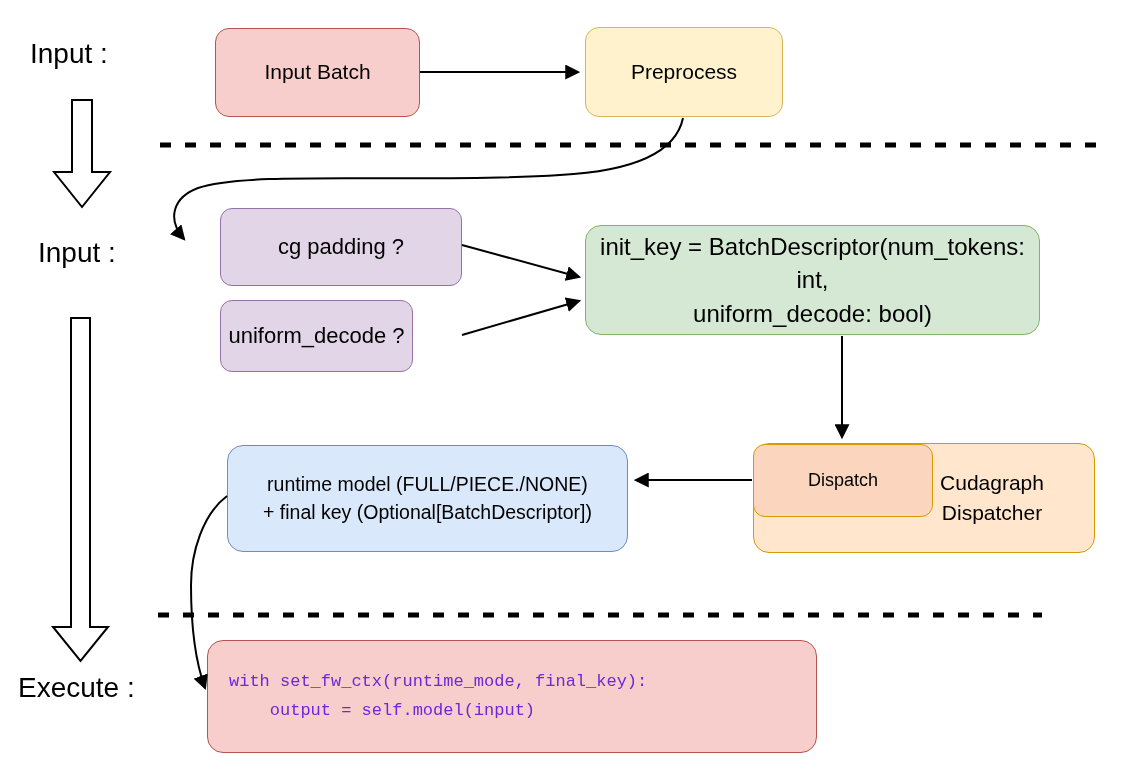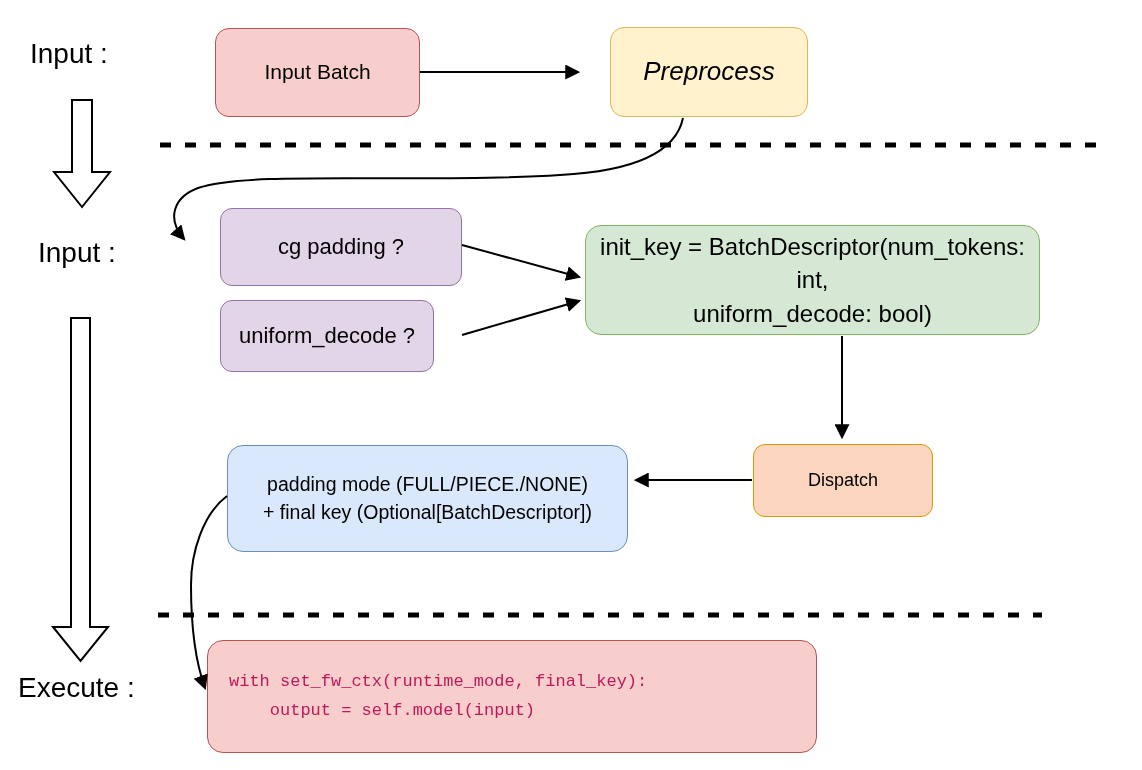--- a/index.html
+++ b/index.html
@@ -37,32 +37,31 @@
     font-size: 28px;
     z-index: 3;
     white-space: nowrap;
   }
   .node-input-batch {
     left: 215px; top: 28px; width: 205px; height: 89px;
     background: var(--node-pink-fill); border-color: var(--node-pink-stroke);
     font-size: 21px;
   }
   .node-preprocess {
-    left: 610px; top: 27px; width: 198px; height: 90px;
+    left: 585px; top: 27px; width: 198px; height: 90px;
     background: var(--node-yellow-fill); border-color: var(--node-yellow-stroke);
-    font-size: 26px;
-    font-style: italic;
+    font-size: 21px;
   }
   .node-cg-padding {
     left: 220px; top: 208px; width: 242px; height: 78px;
     background: var(--node-purple-fill); border-color: var(--node-purple-stroke);
     font-size: 22px; border-radius: 12px;
   }
   .node-uniform-decode {
-    left: 220px; top: 300px; width: 214px; height: 72px;
+    left: 220px; top: 300px; width: 193px; height: 72px;
     background: var(--node-purple-fill); border-color: var(--node-purple-stroke);
     font-size: 22px; border-radius: 12px;
   }
   .node-init-key {
     left: 585px; top: 225px; width: 455px; height: 110px;
     background: var(--node-green-fill); border-color: var(--node-green-stroke);
     font-size: 24px; border-radius: 16px; line-height: 1.4;
   }
   .node-cudagraph {
     left: 753px; top: 443px; width: 342px; height: 110px;
@@ -86,21 +85,21 @@
     font-size: 19.5px; border-radius: 16px; line-height: 1.4;
   }
   .node-execute-code {
     left: 207px; top: 640px; width: 610px; height: 113px;
     background: var(--node-pink-fill); border-color: var(--node-pink-stroke);
     border-radius: 16px;
     align-items: flex-start;
     padding-left: 21px;
     font-family: "Liberation Mono", "DejaVu Sans Mono", monospace;
     font-size: 17px;
-    color: #be185d;
+    color: #6d28d9;
     line-height: 1.65;
   }
   .code-line { white-space: pre; }
   .label-input   { left: 30px; top: 38px; }
   .label-plan    { left: 38px; top: 237px; }
   .label-execute { left: 18px; top: 672px; }
 </style>
 </head>
 <body>
 
@@ -146,27 +145,31 @@
 
   <div class="node node-uniform-decode">
     <span>uniform_decode ?</span>
   </div>
 
   <div class="node node-init-key">
     <span>init_key = BatchDescriptor(num_tokens: int,</span>
     <span>uniform_decode: bool)</span>
   </div>
 
+  <div class="node node-cudagraph">
+    <span class="cudagraph-text">Cudagraph</span>
+    <span class="cudagraph-text">Dispatcher</span>
+  </div>
 
   <div class="node node-dispatch">
     <span>Dispatch</span>
   </div>
 
   <div class="node node-runtime">
-    <span>padding mode (FULL/PIECE./NONE)</span>
+    <span>runtime model (FULL/PIECE./NONE)</span>
     <span>+ final key (Optional[BatchDescriptor])</span>
   </div>
 
   <div class="node node-execute-code">
     <span class="code-line">with set_fw_ctx(runtime_mode, final_key):</span>
     <span class="code-line">    output = self.model(input)</span>
   </div>
 
 </div>
 

